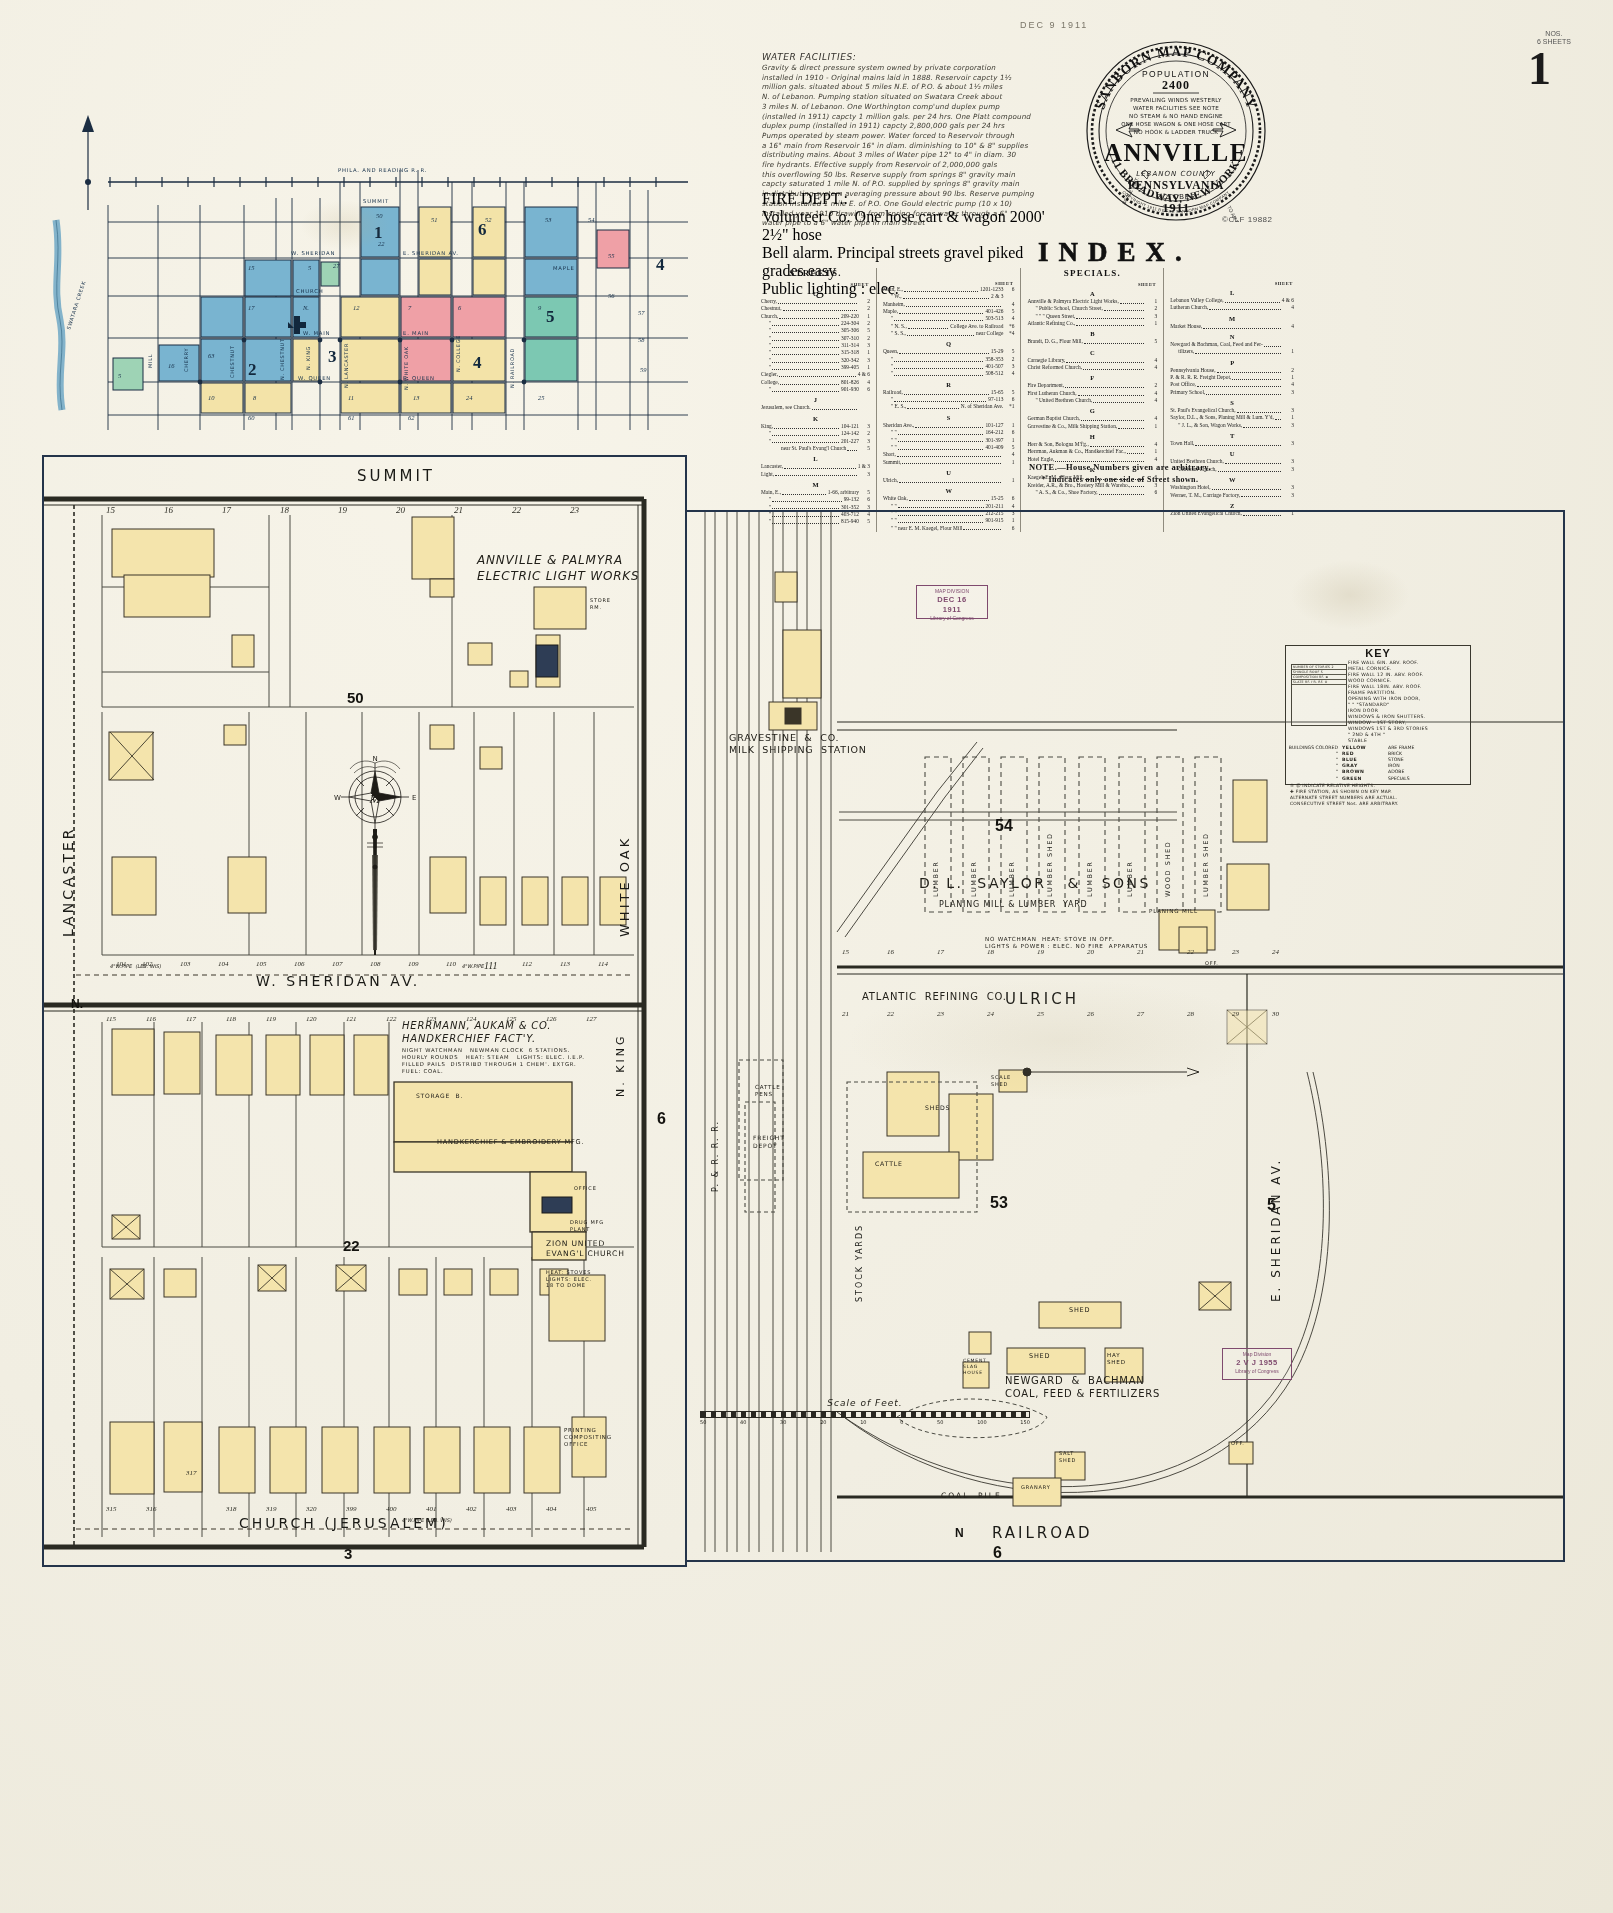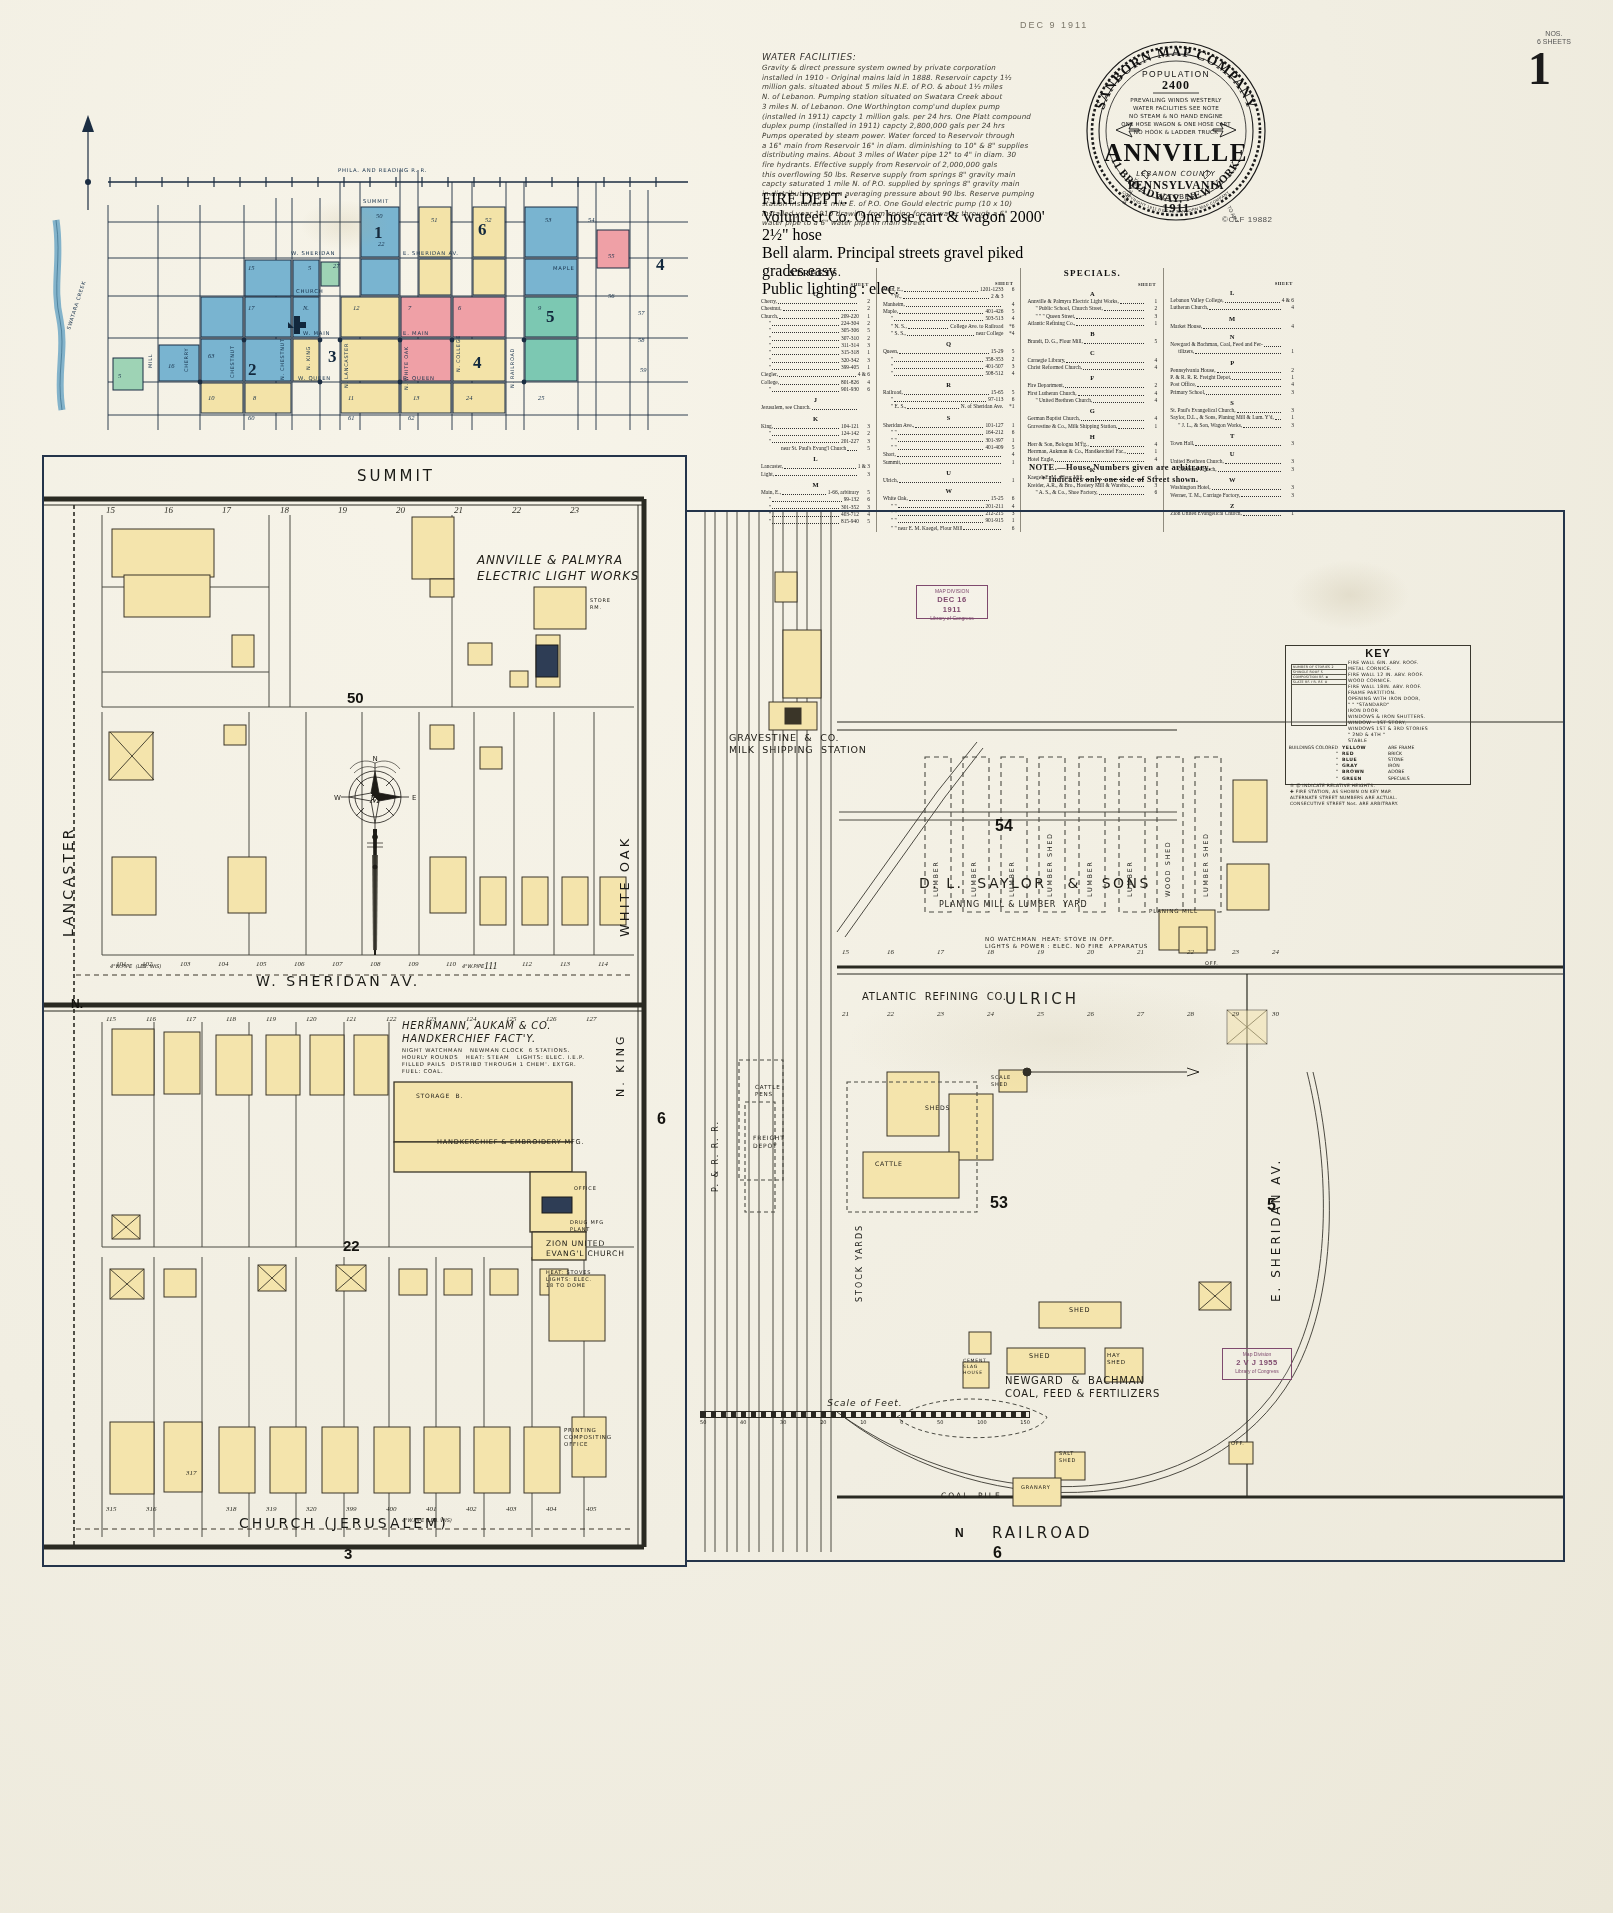--- a/index.html
+++ b/index.html
@@ -279,20 +279,21 @@
       <text x="91" y="159" text-anchor="middle" font-family="Liberation Sans, sans-serif" font-size="7" fill="#1b1b1b" letter-spacing="0.8">OCTOBER</text>
       <text x="91" y="172" text-anchor="middle" font-family="Liberation Serif, serif" font-size="13" font-weight="bold" fill="#111" letter-spacing="0.5">1911</text>
       <text x="40" y="165" font-family="Liberation Sans, sans-serif" font-size="5" fill="#1b1b1b" transform="rotate(-62 40 165)">SCALE 50FT.</text>
       <text x="142" y="167" font-family="Liberation Sans, sans-serif" font-size="5" fill="#1b1b1b" transform="rotate(62 142 167)">TO AN INCH</text>
       <path d="M31,90 l16,-7 -3,6 10,0 0,2 -10,0 3,6 z" fill="none" stroke="#111" stroke-width="0.9"></path>
       <path d="M151,90 l-16,-7 3,6 -10,0 0,2 10,0 -3,6 z" fill="none" stroke="#111" stroke-width="0.9"></path>
       <path d="M62,139 l-6,-6 4,-3 4,4 z M120,139 l6,-6 -4,-3 -4,4 z" fill="none" stroke="#111" stroke-width="0.7"></path>
     </svg>
   </div>
 
+  <div class="abs" id="index-title">INDEX.</div>
   <div class="abs" id="index-wrap">
     <div class="idx-cols">
       <div class="idx-col c1">
         <div class="idx-head">STREETS.</div>
         <div class="idx-sheetlbl">SHEET</div>
         <div id="idxc1">
             <div class="idx-letter">C</div>
             <div class="idx-row">
               <span class="nm">Cherry,</span>
               <span class="dots"></span>

